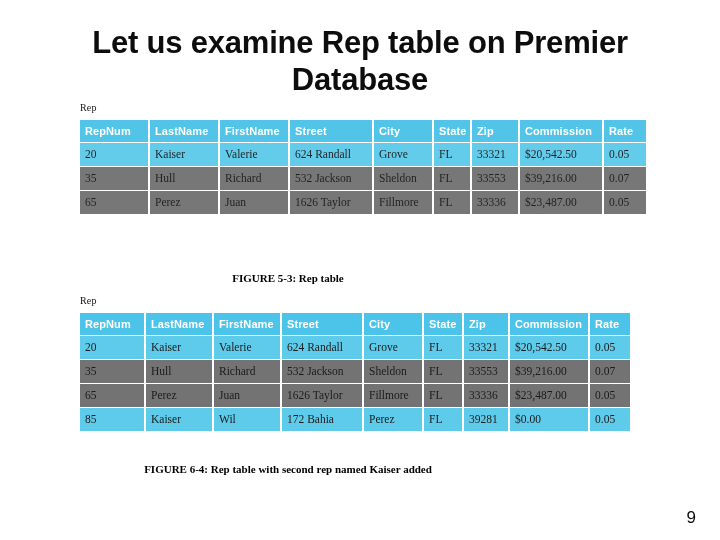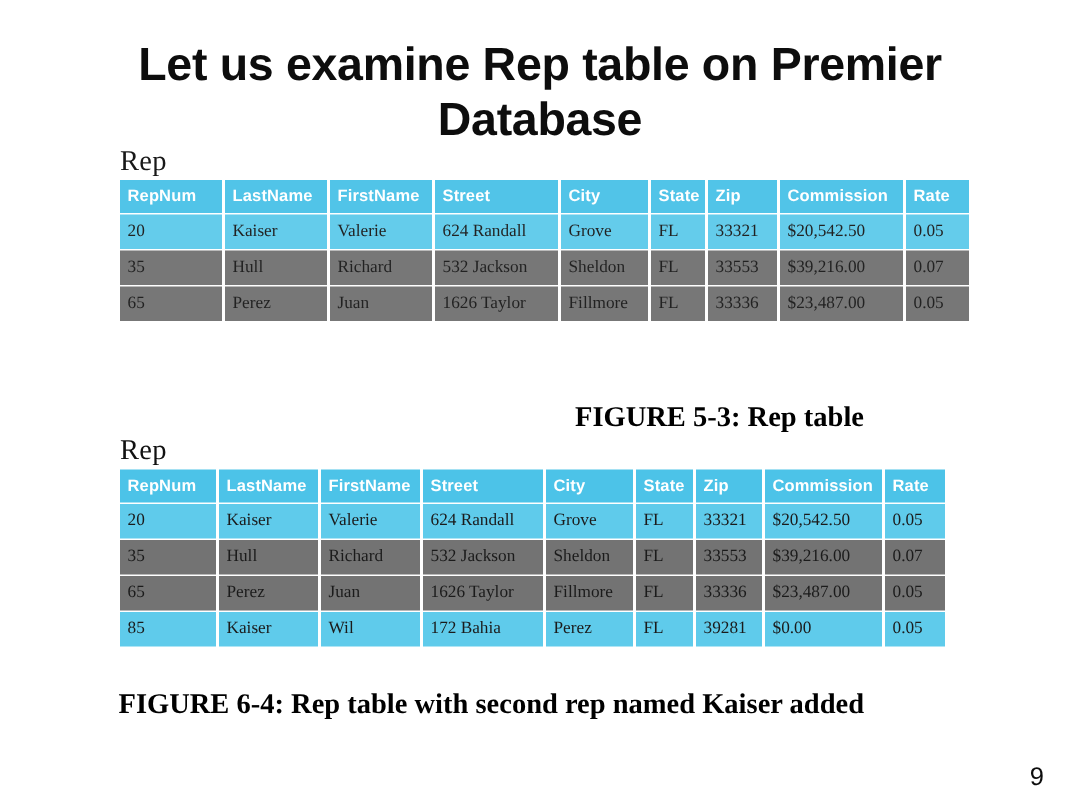--- a/index.html
+++ b/index.html
@@ -40,21 +40,21 @@
 
   
   .figure {
     position: absolute;
   }
   .figure.fig1 { left: 78px; top: 100px; }
   .figure.fig2 { left: 78px; top: 293px; }
 
   .table-label {
     font-family: "Liberation Serif", serif;
-    font-size: 19px;
+    font-size: 10px;
     line-height: 16px;
     color: #111111;
     margin: 0 0 3px 2px;
     letter-spacing: 0.2px;
   }
 
   
   table.rep-table {
     border-collapse: separate;
     border-spacing: 2px 1px;
@@ -103,24 +103,24 @@
   .figure.fig1 table.rep-table {
     filter: blur(0.35px);
     opacity: 0.97;
   }
 
   
   .caption {
     position: absolute;
     width: 576px;
     left: 0;
-    text-align: right;
+    text-align: center;
     font-family: "Liberation Serif", serif;
     font-weight: bold;
-    font-size: 19px;
+    font-size: 11px;
     line-height: 17px;
     color: #000000;
   }
   .caption.cap1 { top: 270px; }
   .caption.cap2 { top: 461px; }
 
   
   .page-number {
     position: absolute;
     right: 24px;

